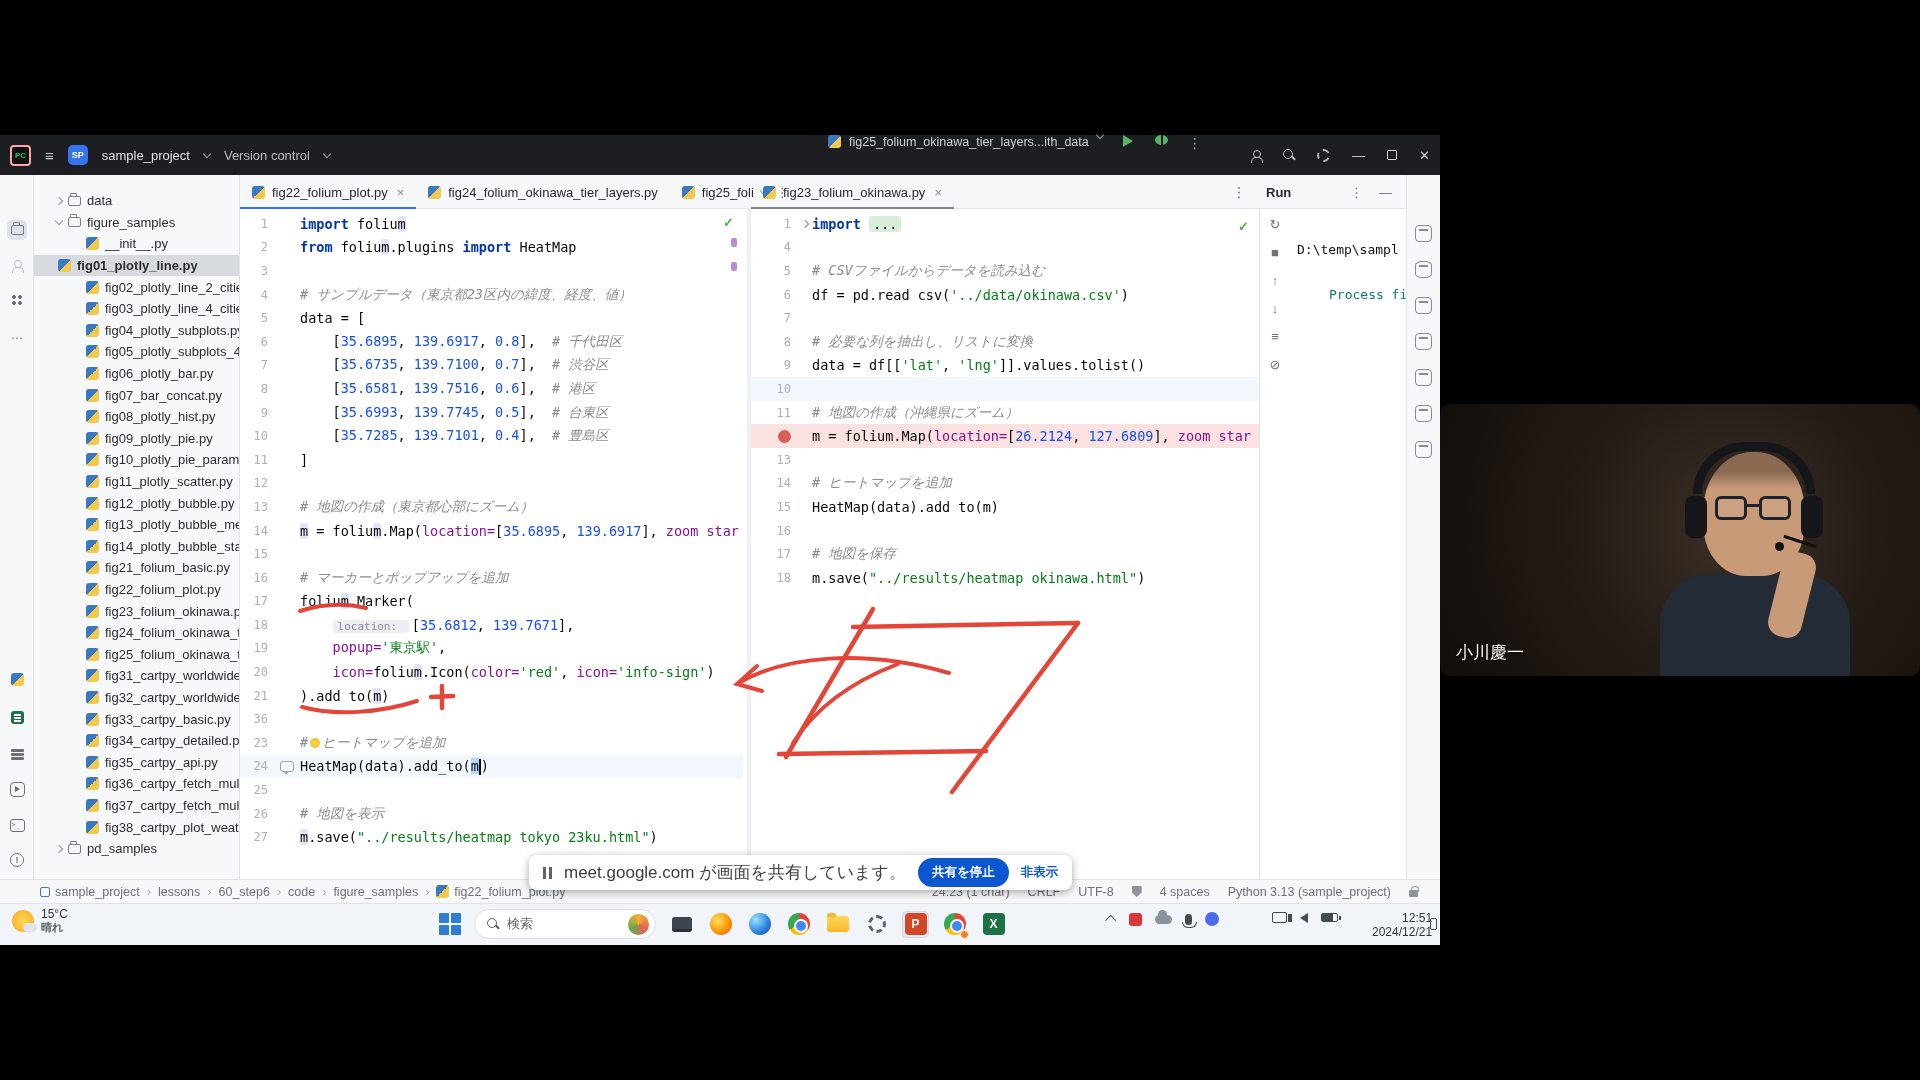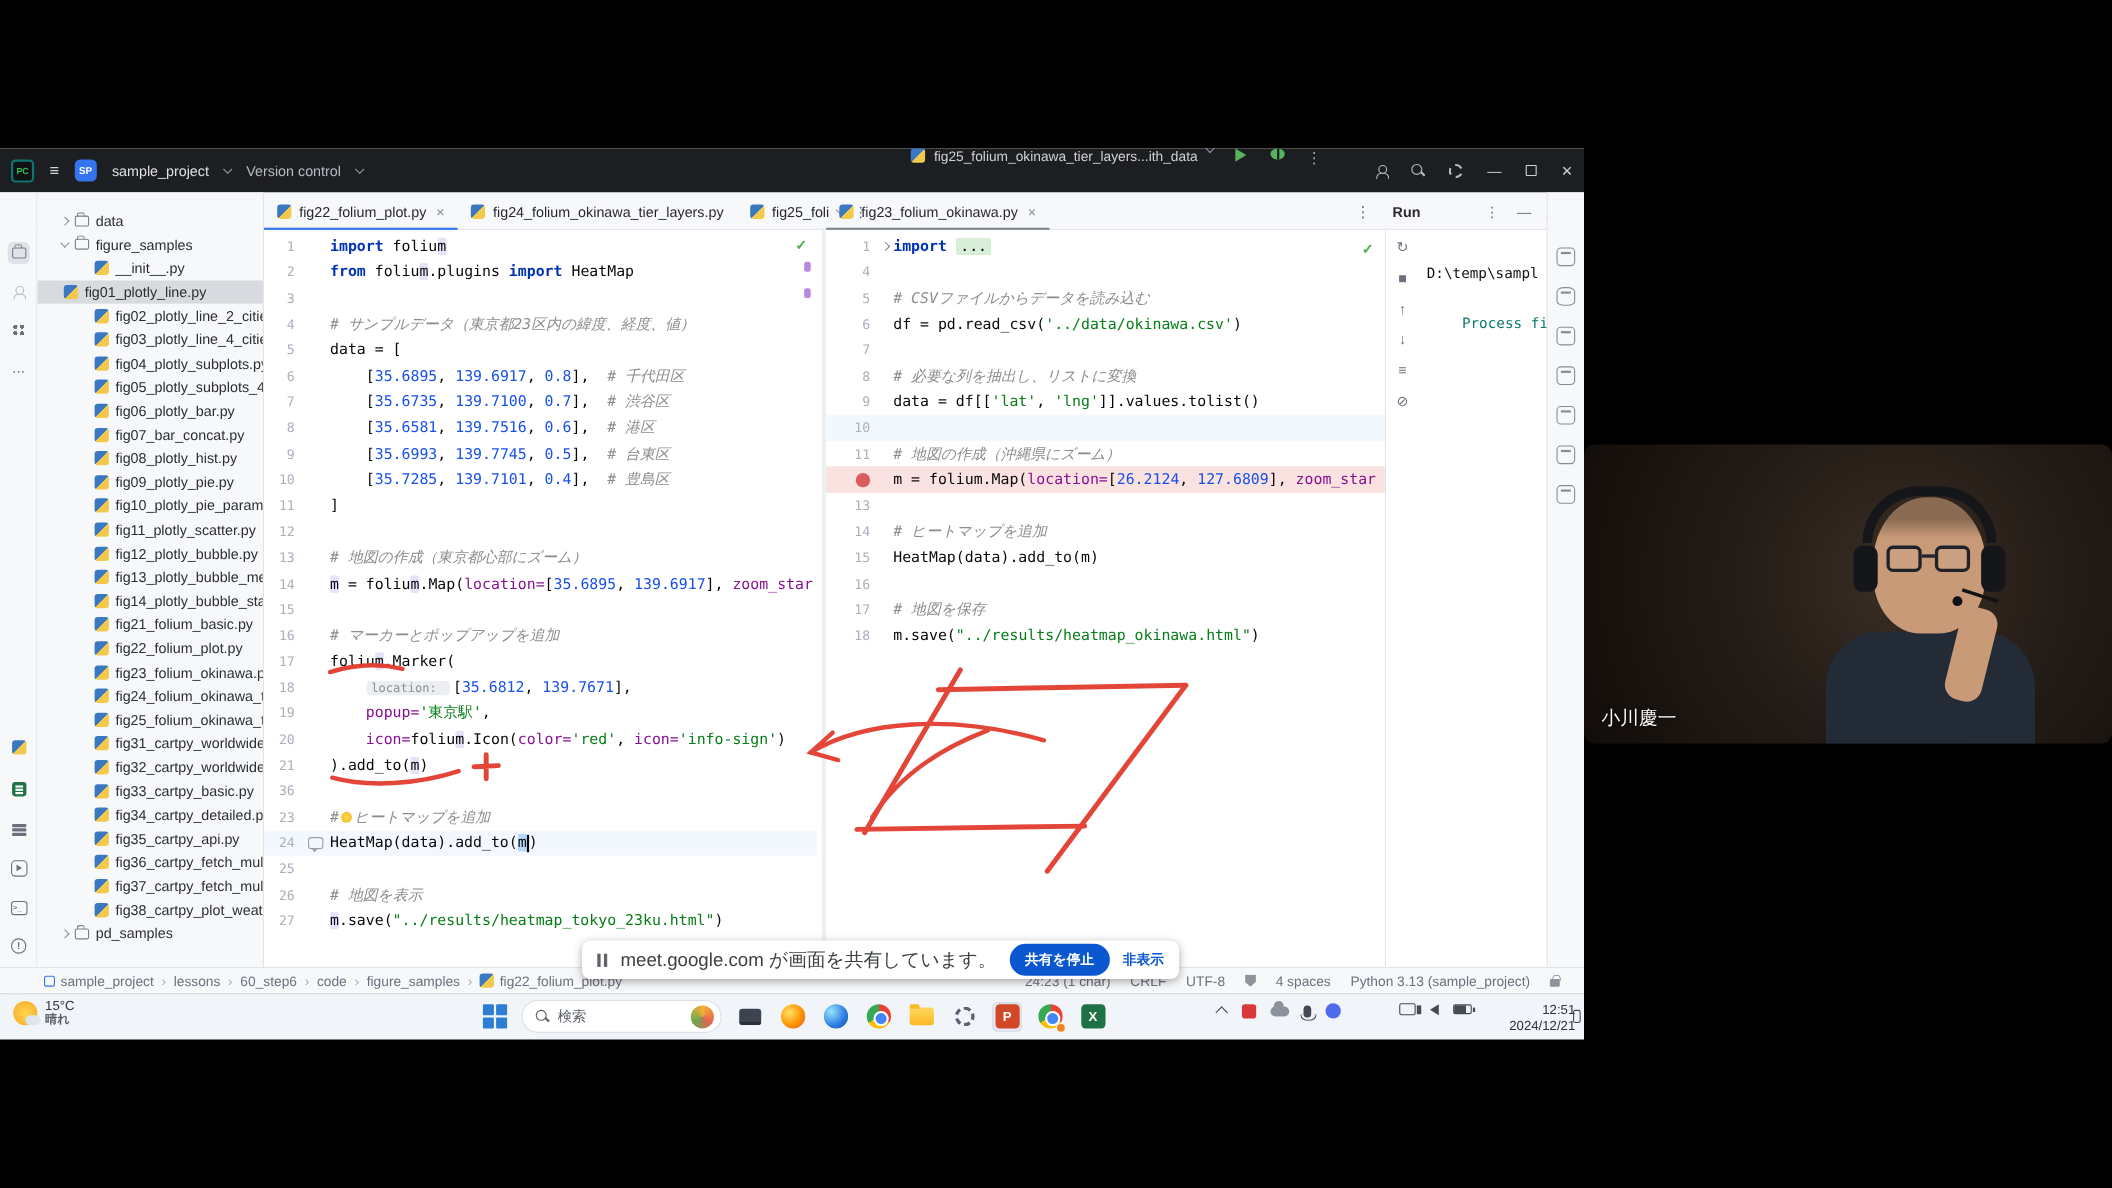--- a/index.html
+++ b/index.html
@@ -4,21 +4,21 @@
 <style>
   html,body{margin:0;padding:0;background:#000;}
   *{box-sizing:border-box;}
   #stage{position:relative;width:1920px;height:1080px;background:#000;overflow:hidden;
          font-family:"Liberation Sans",sans-serif;}
   
   #ide{position:absolute;left:0;top:135px;width:1440px;height:768px;background:#fff;}
   
   #titlebar{position:absolute;left:0;top:0;width:1440px;height:40px;background:#1d1e21;color:#dfe1e5;}
   .tb-left{position:absolute;left:10px;top:0;height:40px;display:flex;align-items:center;gap:14px;}
-  .pcl{width:21px;height:21px;border:2px solid #0f766e;border-radius:4px;background:#101113;color:#3bbc5c;
+  .pcl{width:21px;height:21px;border:2px solid #fca5a5;border-radius:4px;background:#101113;color:#3bbc5c;
        font-size:8px;font-weight:bold;display:flex;align-items:center;justify-content:center;}
   .burger{color:#cfd2d8;font-size:15px;letter-spacing:0;}
   .spbadge{width:20px;height:20px;background:#3574f0;border-radius:5px;color:#fff;font-size:9px;font-weight:bold;
        display:flex;align-items:center;justify-content:center;}
   .tbtxt{font-size:13px;color:#dfe1e5;}
   .tbtxt.dim{color:#b8bcc4;}
   .chev{width:6px;height:6px;border-right:1.5px solid #8e939c;border-bottom:1.5px solid #8e939c;display:inline-block;}
   .chev.down{transform:rotate(45deg);margin-top:-3px;}
   .chev.right{transform:rotate(-45deg);}
   .runcfg{position:absolute;left:828px;top:0;height:24px;display:flex;align-items:flex-start;gap:8px;}
@@ -318,21 +318,21 @@
           </div>
           <div class="trow" style="padding-left: 22px;">
             <span class="chev down"></span>
             <span class="i-folder"></span>
             <span>figure_samples</span>
           </div>
           <div class="trow" style="padding-left: 52px;">
             <span class="i-py"></span>
             <span>__init__.py</span>
           </div>
-          <div class="trow sel" style="padding-left: 24px;">
+          <div class="trow sel" style="padding-left: 24px; font-weight: bold;">
             <span class="i-py"></span>
             <span>fig01_plotly_line.py</span>
           </div>
           <div class="trow" style="padding-left: 52px;">
             <span class="i-py"></span>
             <span>fig02_plotly_line_2_cities.py</span>
           </div>
           <div class="trow" style="padding-left: 52px;">
             <span class="i-py"></span>
             <span>fig03_plotly_line_4_cities_add</span>

